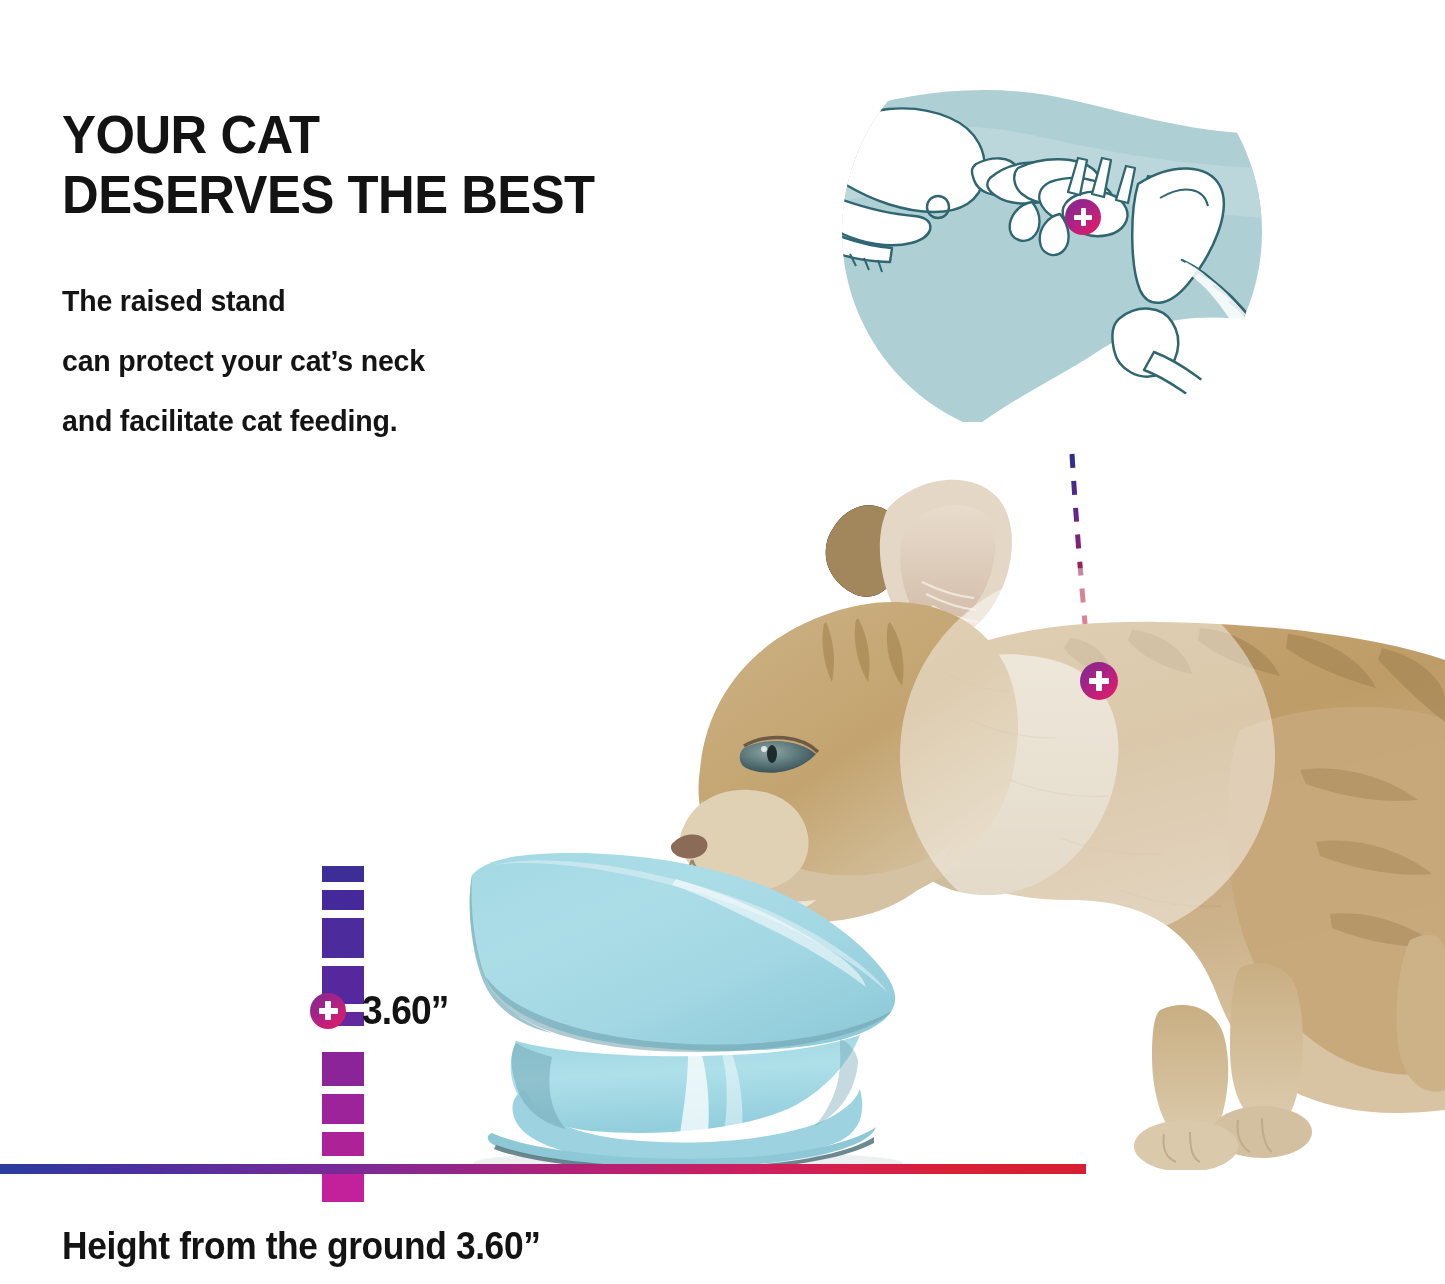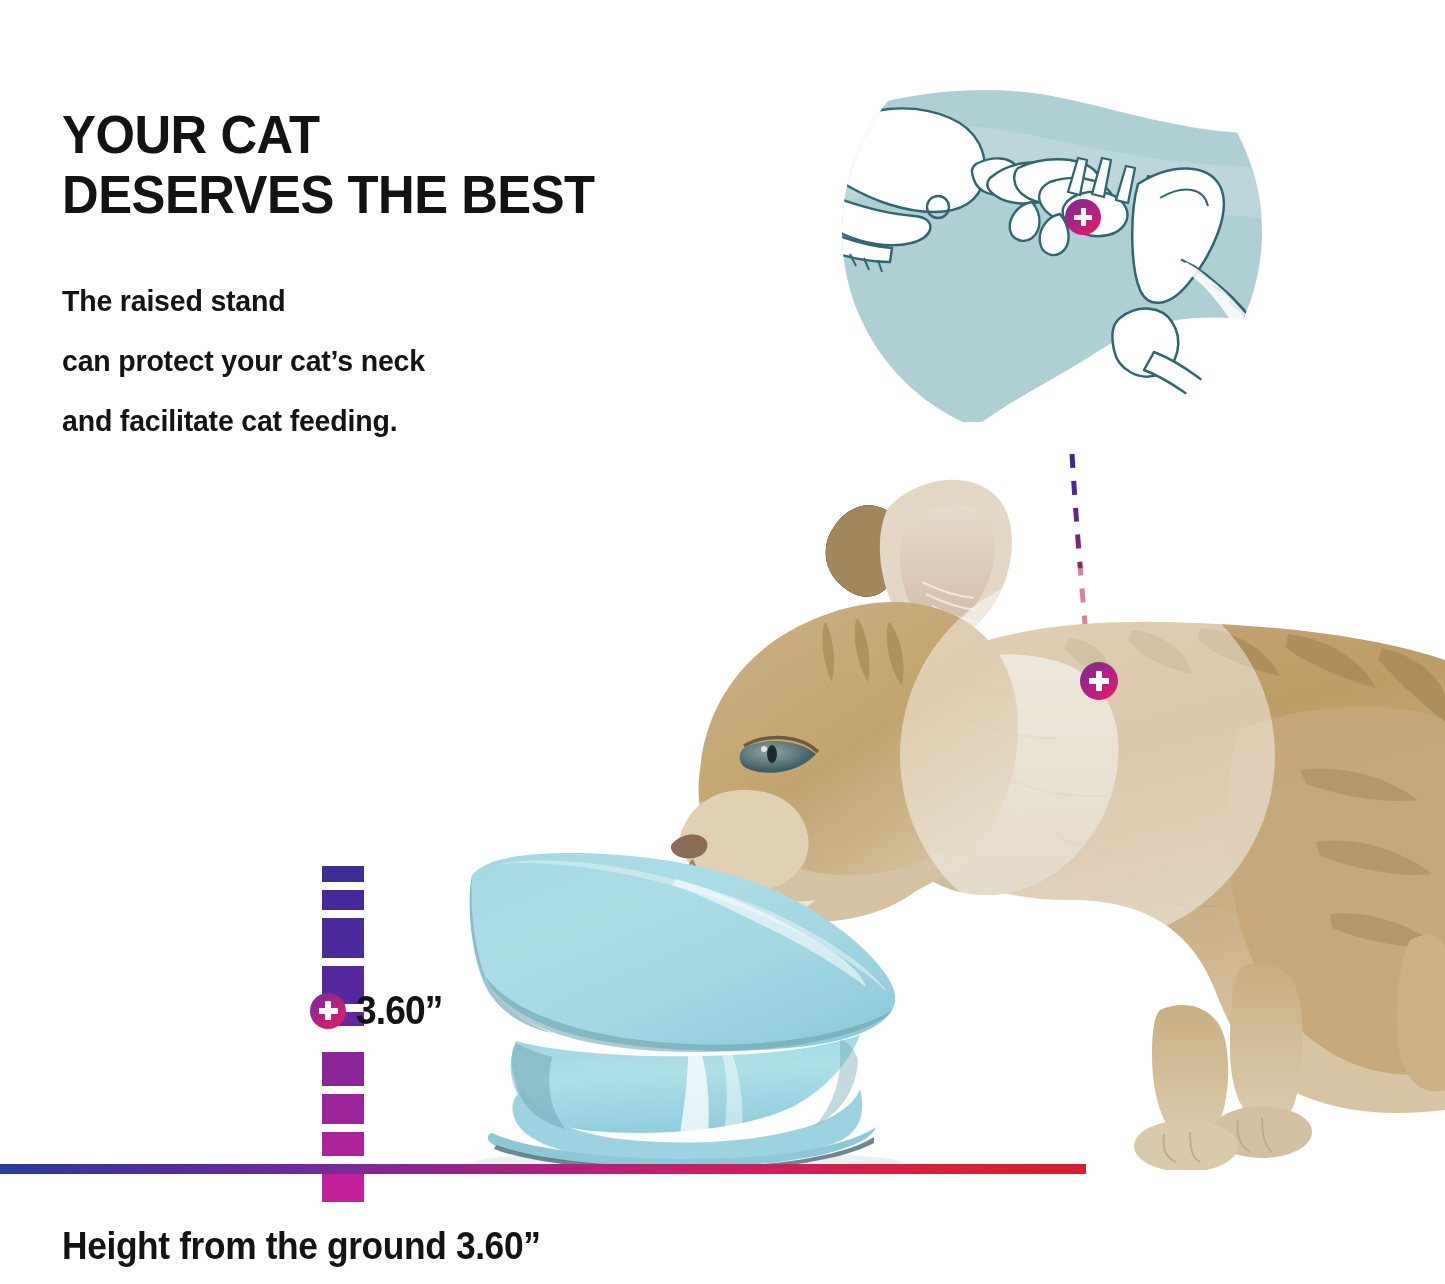--- a/index.html
+++ b/index.html
@@ -81,21 +81,21 @@
   
   .bowl-layer { position:absolute; left:440px; top:845px; width:480px; height:330px; }
   .bowl-layer svg { display:block; width:100%; height:100%; }
 
   
   .ruler { position:absolute; left:322px; top:866px; width:42px; height:304px; }
   .seg { position:absolute; left:0; width:42px; }
 
   .measure-label {
     position:absolute; left:310px; top:988px;
-    display:flex; align-items:center; gap:10px;justify-content:flex-end;
+    display:flex; align-items:center; gap:16px;justify-content:flex-end;
   }
   #measure-plus { width:36px; height:36px; position:relative; flex:0 0 auto; }
   #measure-plus .bar-h { width:19px; height:6px; }
   #measure-plus .bar-v { width:6px;  height:19px; }
   .measure-text {
     font-weight:bold; font-size:40px; color:#131313;
     transform:scaleX(0.93); transform-origin:left center;
     letter-spacing:-1px; white-space:nowrap;
   }
 

